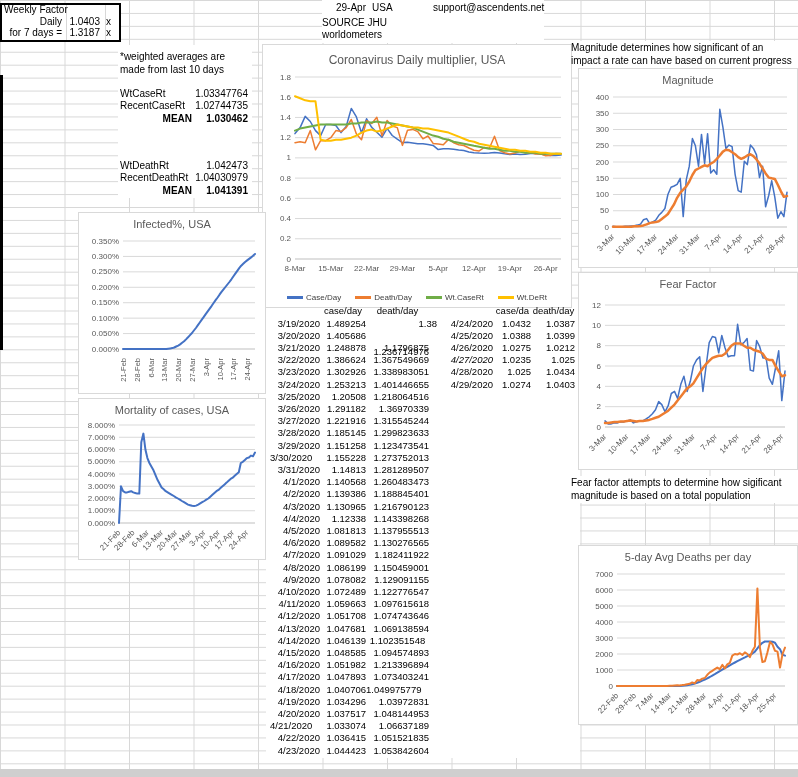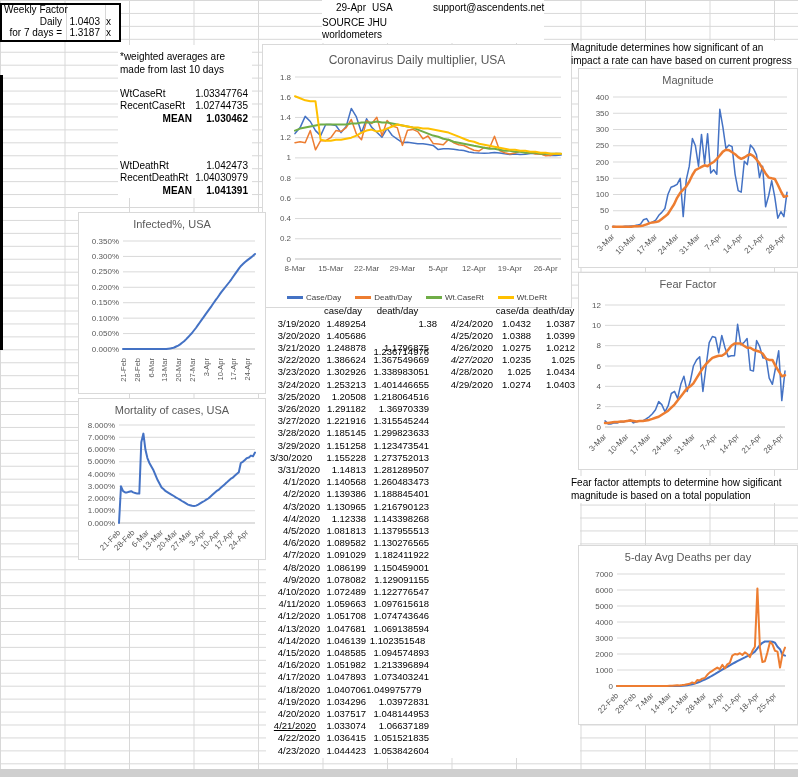--- a/index.html
+++ b/index.html
@@ -405,21 +405,21 @@
       <span style="left: 366px; width: 63px; top: 671.3px; text-align: right;">1.073403241</span>
       <span style="left: 270px; width: 50px; top: 683.5px; text-align: right;">4/18/2020</span>
       <span style="left: 320px; width: 46px; top: 683.5px; text-align: right;">1.040706</span>
       <span style="left: 366px; width: 63px; top: 683.5px; text-align: left;">1.049975779</span>
       <span style="left: 270px; width: 50px; top: 695.7px; text-align: right;">4/19/2020</span>
       <span style="left: 320px; width: 46px; top: 695.7px; text-align: right;">1.034296</span>
       <span style="left: 366px; width: 63px; top: 695.7px; text-align: right;">1.03972831</span>
       <span style="left: 270px; width: 50px; top: 707.9px; text-align: right;">4/20/2020</span>
       <span style="left: 320px; width: 46px; top: 707.9px; text-align: right;">1.037517</span>
       <span style="left: 366px; width: 63px; top: 707.9px; text-align: right;">1.048144953</span>
-      <span style="left: 270px; width: 50px; top: 720.1px; text-align: center; text-decoration: underline;">4/21/2020</span>
+      <span style="left: 270px; width: 50px; top: 720.1px; text-align: left;">4/21/2020</span>
       <span style="left: 320px; width: 46px; top: 720.1px; text-align: right;">1.033074</span>
       <span style="left: 366px; width: 63px; top: 720.1px; text-align: right;">1.06637189</span>
       <span style="left: 270px; width: 50px; top: 732.3px; text-align: right;">4/22/2020</span>
       <span style="left: 320px; width: 46px; top: 732.3px; text-align: right;">1.036415</span>
       <span style="left: 366px; width: 63px; top: 732.3px; text-align: right;">1.051521835</span>
       <span style="left: 270px; width: 50px; top: 744.5px; text-align: right;">4/23/2020</span>
       <span style="left: 320px; width: 46px; top: 744.5px; text-align: right;">1.044423</span>
       <span style="left: 366px; width: 63px; top: 744.5px; text-align: right;">1.053842604</span>
       <span style="left: 447px; width: 46px; top: 317.5px; text-align: right;">4/24/2020</span>
       <span style="left: 494px; width: 37px; top: 317.5px; text-align: right;">1.0432</span>

